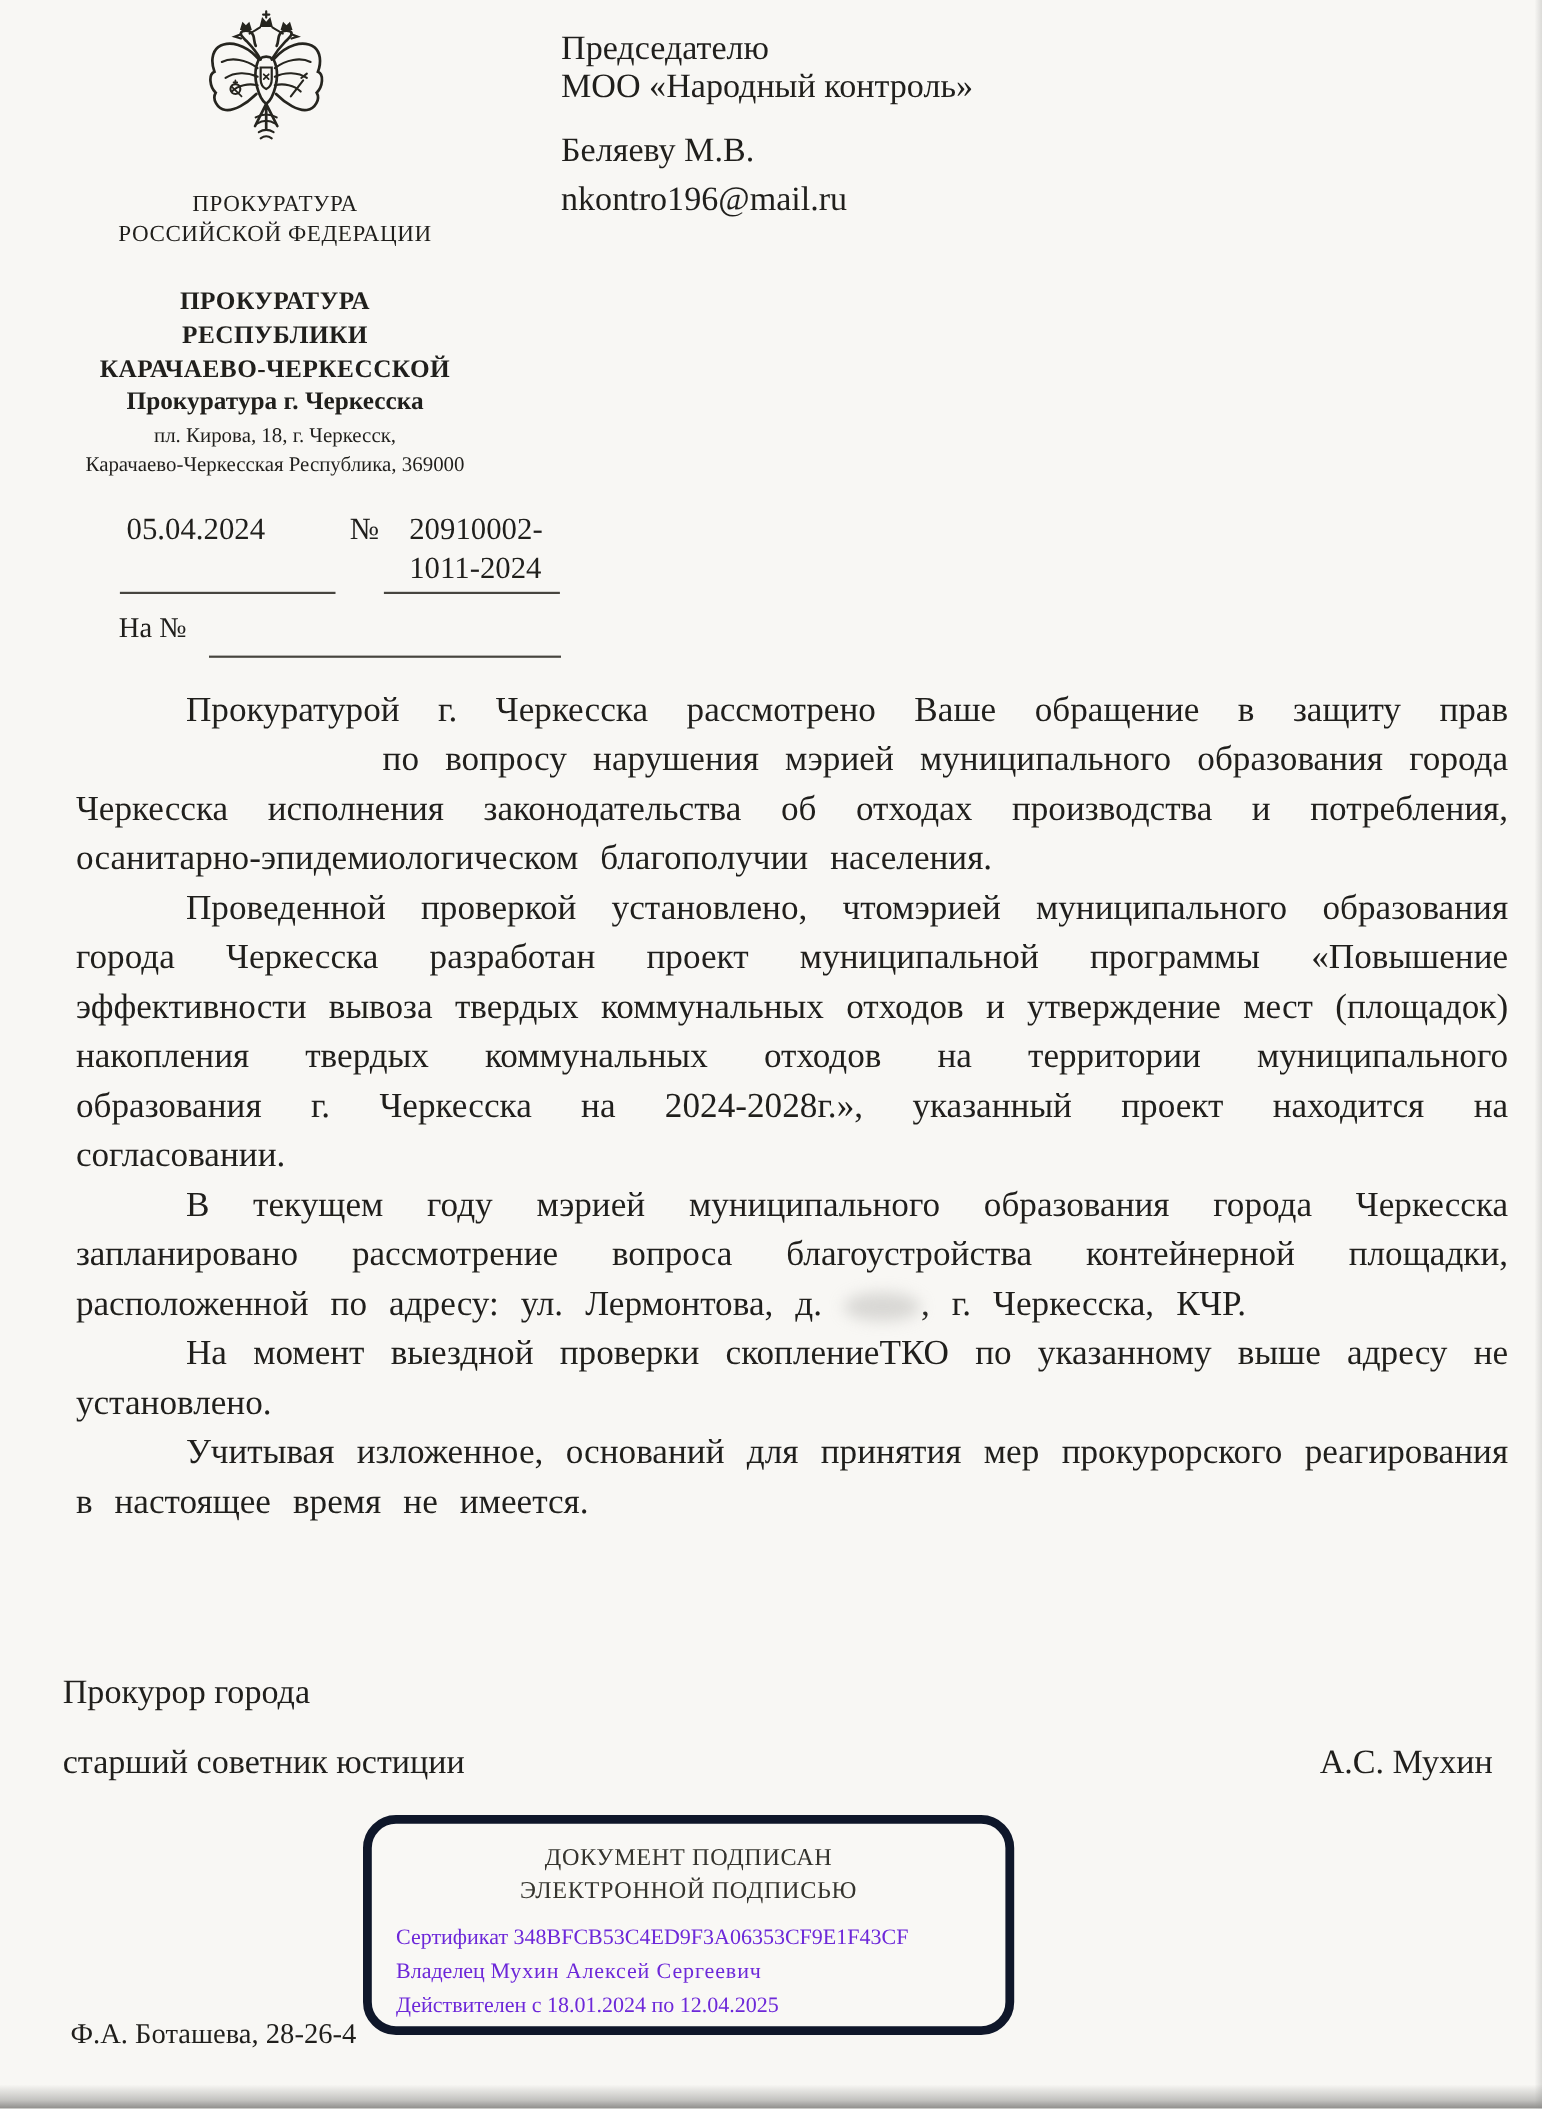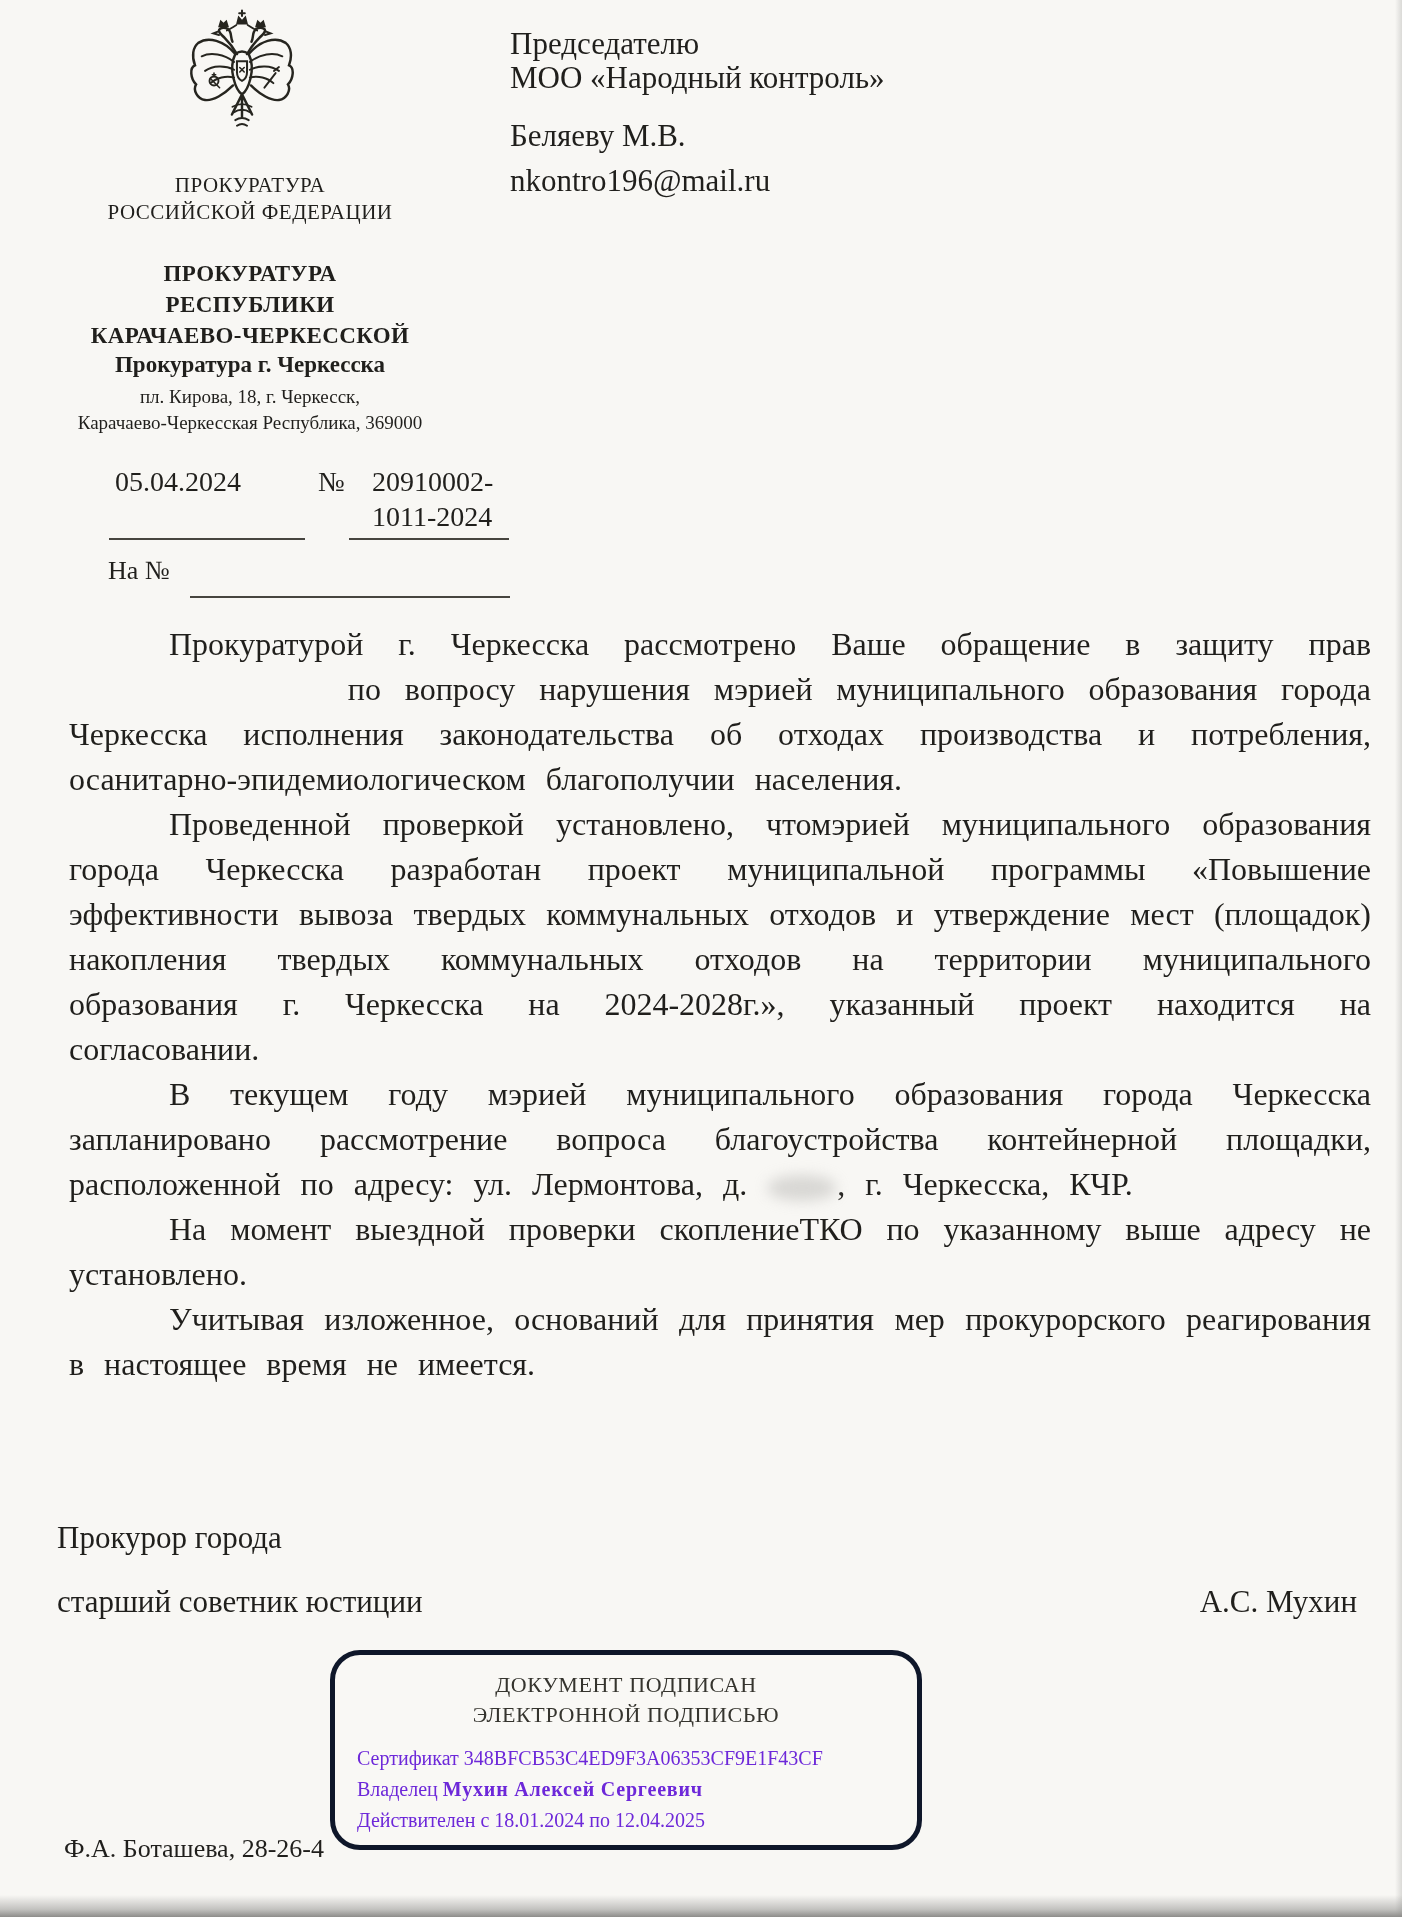--- a/index.html
+++ b/index.html
@@ -52,26 +52,26 @@
   .gap{display:inline-block;height:1px;}
   .blur{display:inline-block;height:26px;width:70px;background:#c3c2bf;
     border-radius:50%;filter:blur(7px);vertical-align:middle;opacity:.6;}
   
   .sig{font-size:31px;}
   .sig-1{left:57px;top:1520px;}
   .sig-2{left:57px;top:1584px;}
   .sig-name{top:1584px;right:45px;text-align:right;}
   
   .stamp{left:330px;top:1650px;width:592px;height:200px;
-    border:5px solid #0f172a;border-radius:30px;
+    border:8px solid #0f172a;border-radius:30px;
     background:rgba(248,247,244,.92);box-sizing:border-box;z-index:3;}
   .stamp-title{margin-top:15px;text-align:center;
     font-size:22px;line-height:30px;letter-spacing:.6px;color:#35342e;}
   .stamp-details{margin:13px 0 0 22px;font-size:20px;line-height:31px;color:#6d28d9;}
-  .stamp-owner-name{font-weight:bold;letter-spacing:.8px;}
+  .stamp-owner-name{font-weight:normal;letter-spacing:.8px;}
   
   .footer{left:64px;top:1834px;font-size:26px;z-index:1;}
 </style>
 </head>
 <body>
 
 <div class="page">
 
   <div class="abs emblem">
     <svg viewBox="0 0 100 112" width="112" height="128">

